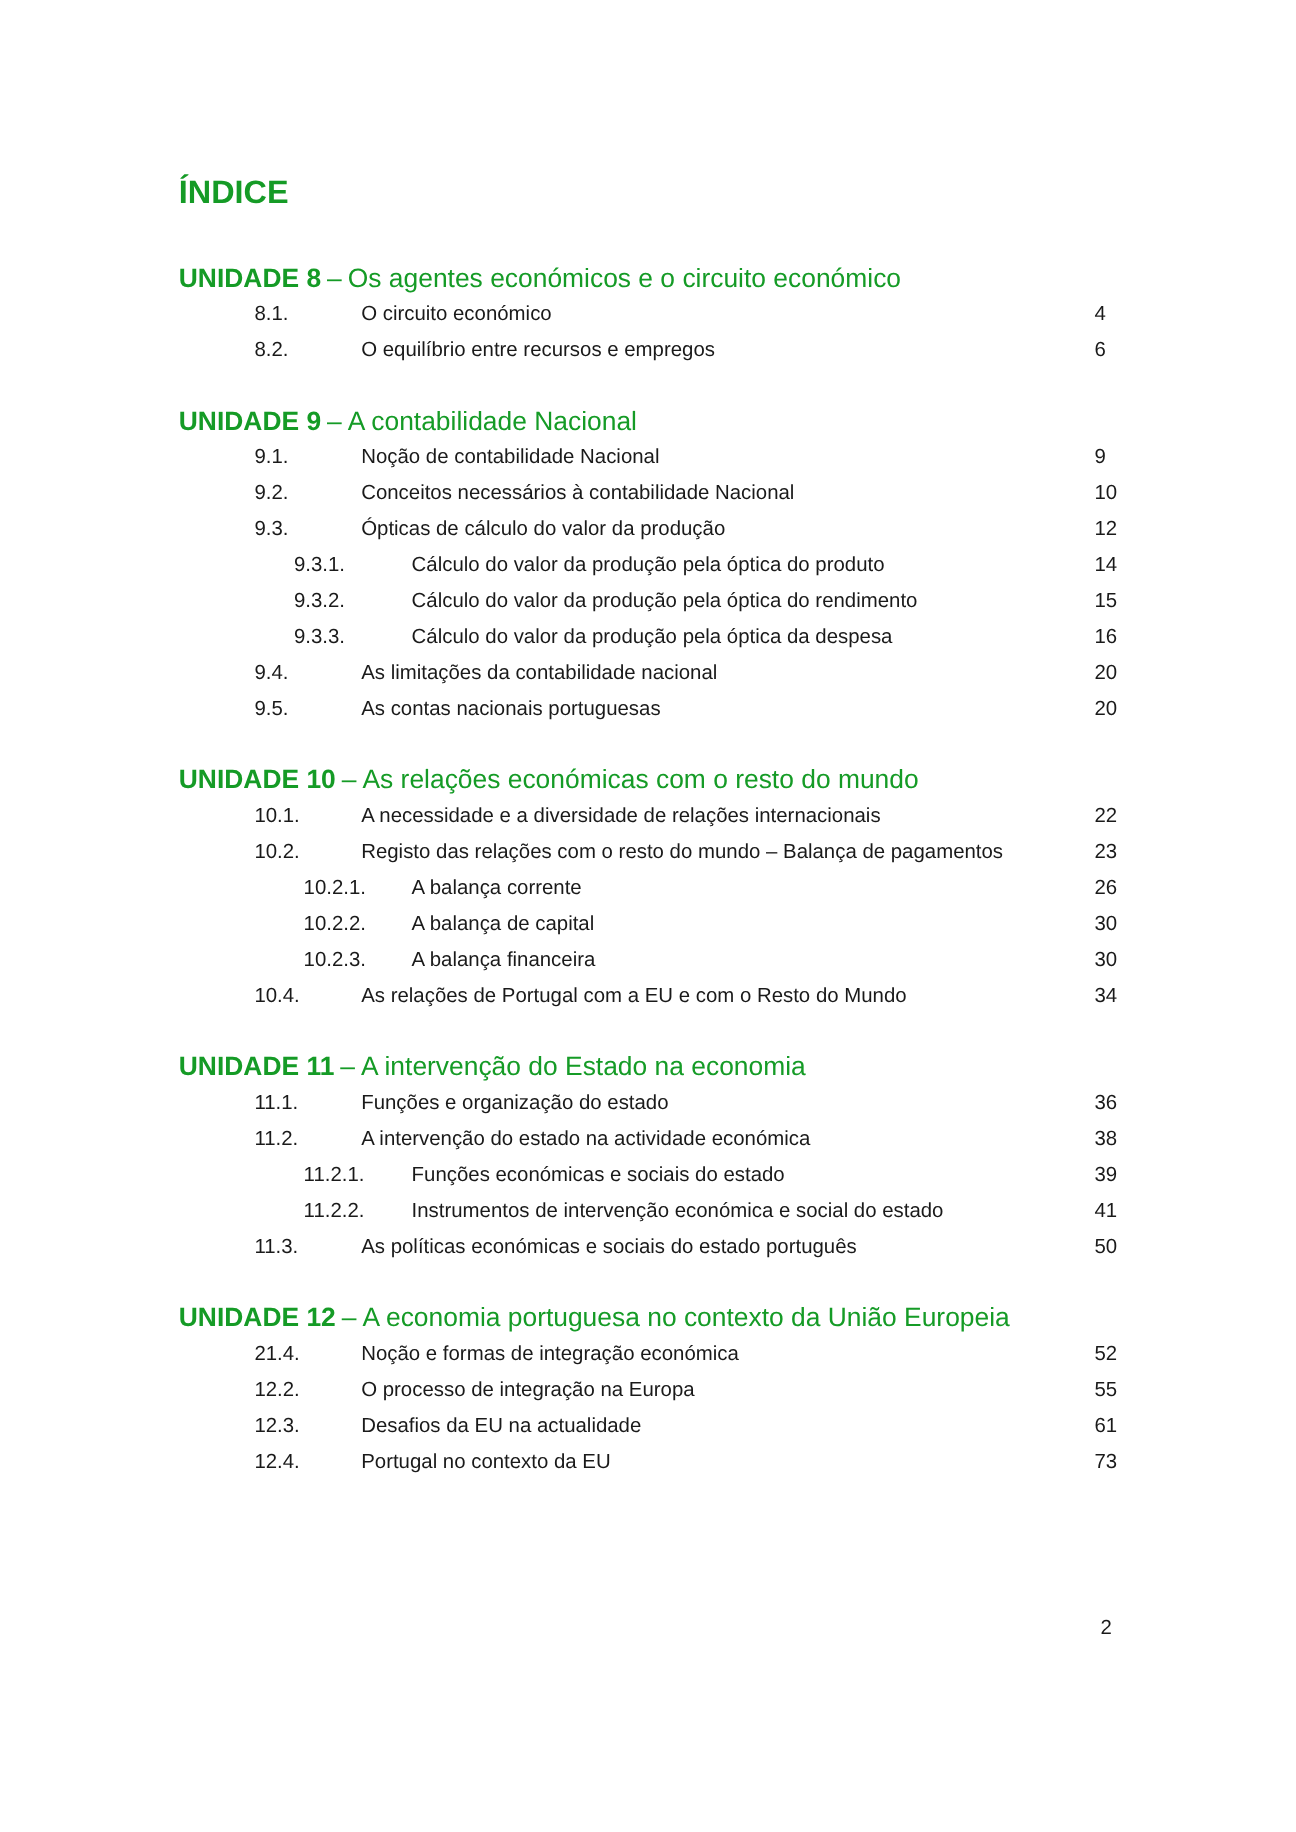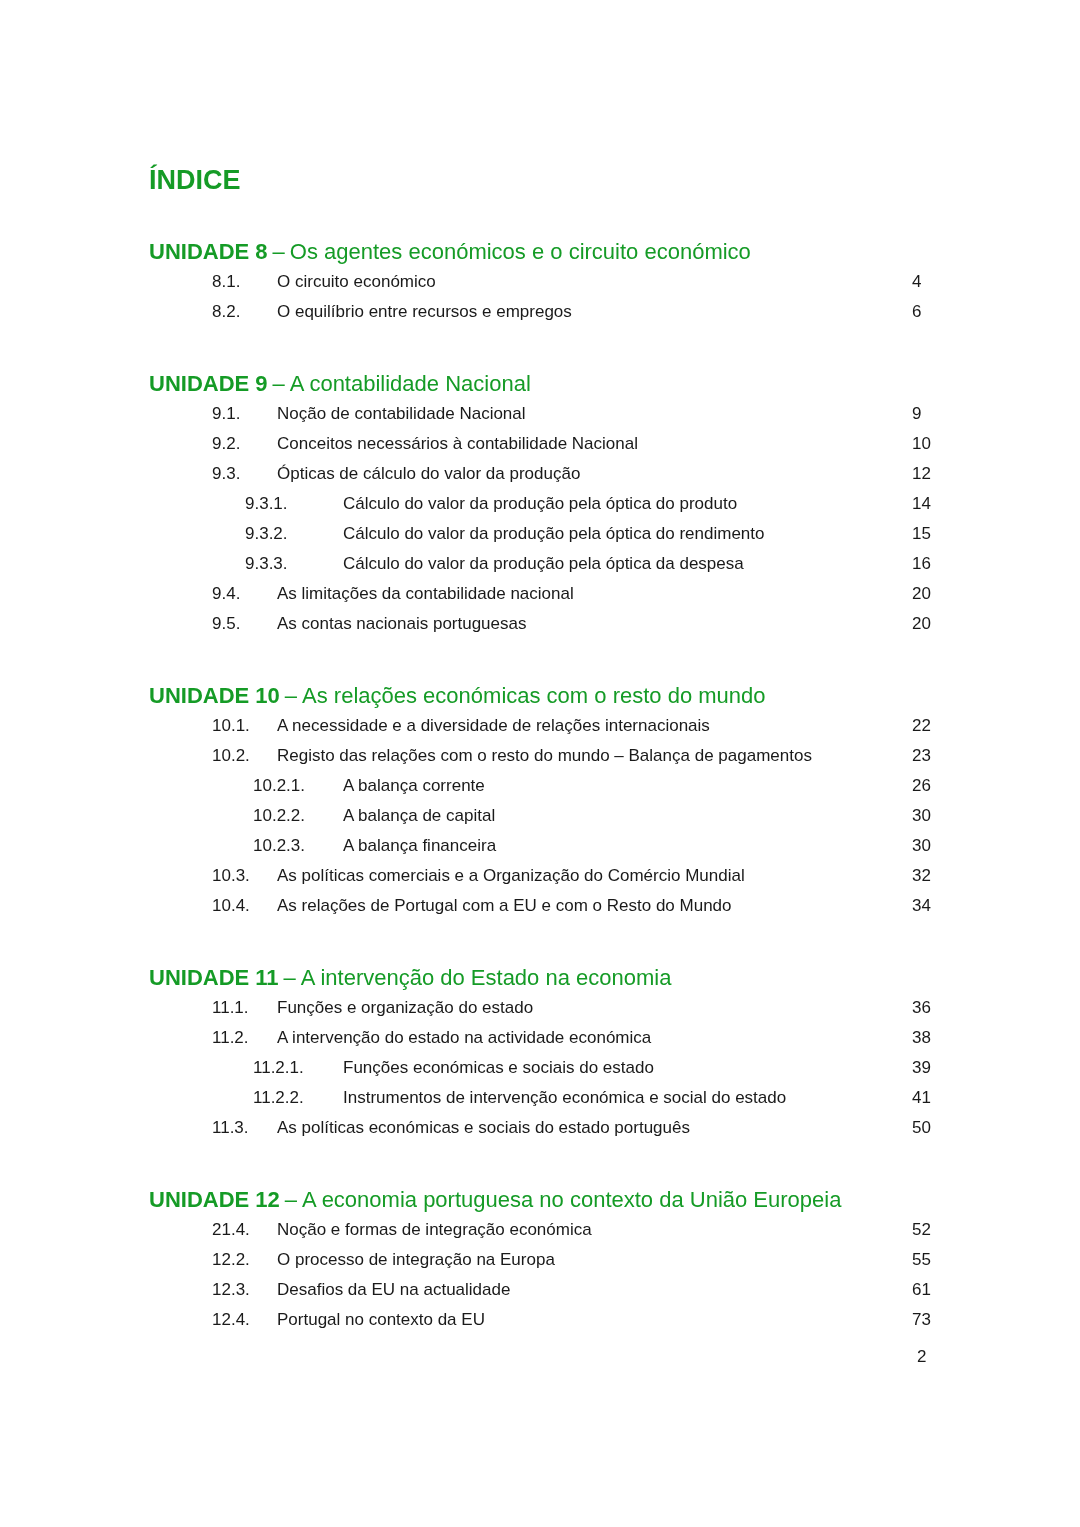--- a/index.html
+++ b/index.html
@@ -9,51 +9,51 @@
     width: 1080px;
     height: 1527px;
     background: #ffffff;
     font-family: "Liberation Sans", sans-serif;
     color: var(--ink);
     overflow: hidden;
   }
   .content {
     position: absolute;
     left: 149px;
-    top: 162px;
+    top: 142px;
     width: 791px;
   }
   h1.title {
     margin: 0;
     font-size: 27px;
     line-height: 36px;
     font-weight: bold;
     color: var(--green);
   }
-  .section { margin-top: 42px; }
+  .section { margin-top: 29px; }
   .section:first-child { margin-top: 39px; }
   .sec-head {
     font-size: 22px;
     line-height: 30px;
     color: var(--green);
     white-space: nowrap;
   }
   .sec-head .unit { font-weight: bold; }
   .sec-head .sep { padding: 0 5px; }
   .row {
     position: relative;
     display: flex;
     font-size: 17px;
     line-height: 30px;
     white-space: nowrap;
   }
   .row .num { flex: none; }
   .row .title { flex: none; }
   .row .pg { position: absolute; left: 763px; top: 0; }
-  .row.l1  { padding-left: 63px; }
+  .row.l1  { padding-left: 63px; gap: 24px; }
   .row.l1 .num  { width: 65px; }
   .row.l2w { padding-left: 96px; }
   .row.l2w .num { width: 98px; }
   .row.l2  { padding-left: 104px; }
   .row.l2 .num  { width: 90px; }
   .pagenum {
     position: absolute;
     left: 917px;
     top: 1345px;
     font-size: 17px;
@@ -145,25 +145,20 @@
             <span class="num">10.2.2.</span>
             <span class="title">A balança de capital</span>
             <span class="pg">30</span>
           </div>
           <div class="row l2">
             <span class="num">10.2.3.</span>
             <span class="title">A balança financeira</span>
             <span class="pg">30</span>
           </div>
           <div class="row l1">
-            <span class="num">10.3.</span>
-            <span class="title">As políticas comerciais e a Organização do Comércio Mundial</span>
-            <span class="pg">32</span>
-          </div>
-          <div class="row l1">
             <span class="num">10.4.</span>
             <span class="title">As relações de Portugal com a EU e com o Resto do Mundo</span>
             <span class="pg">34</span>
           </div>
         </div>
         <div class="section">
           <div class="sec-head"><span class="unit">UNIDADE 11</span><span class="sep">–</span><span class="sec-title">A intervenção do Estado na economia</span></div>
           <div class="row l1">
             <span class="num">11.1.</span>
             <span class="title">Funções e organização do estado</span>

